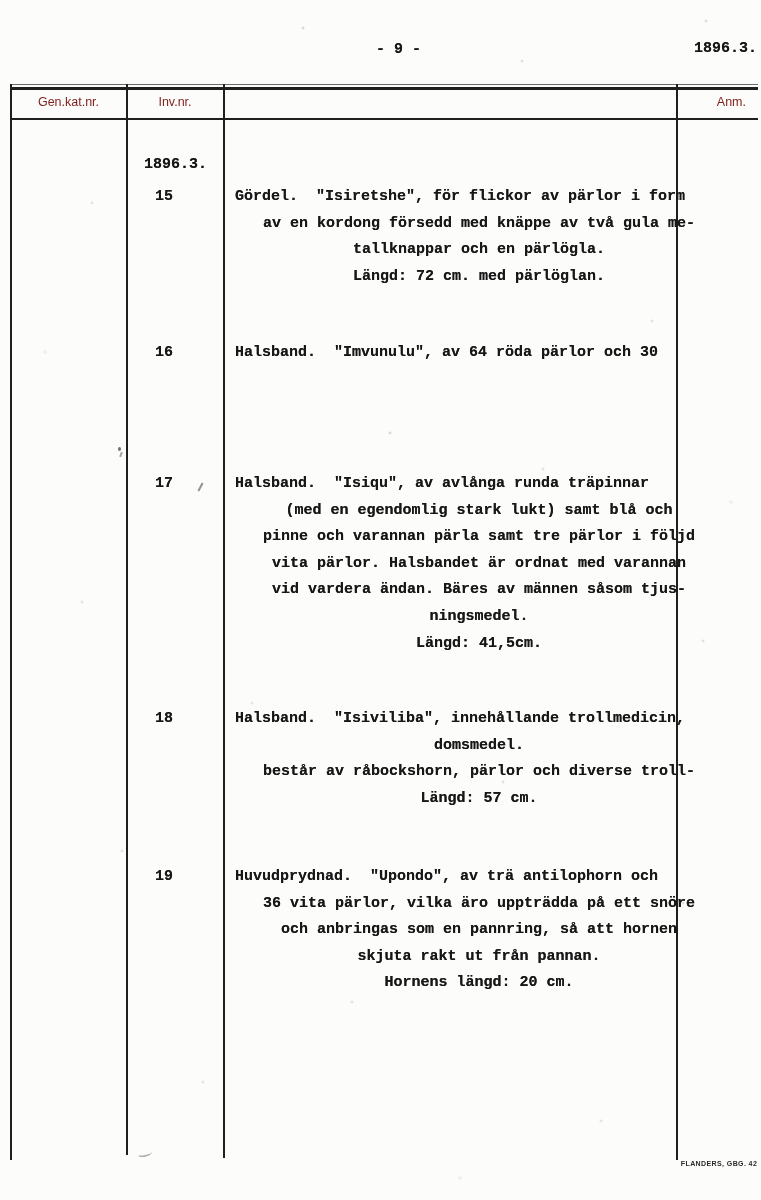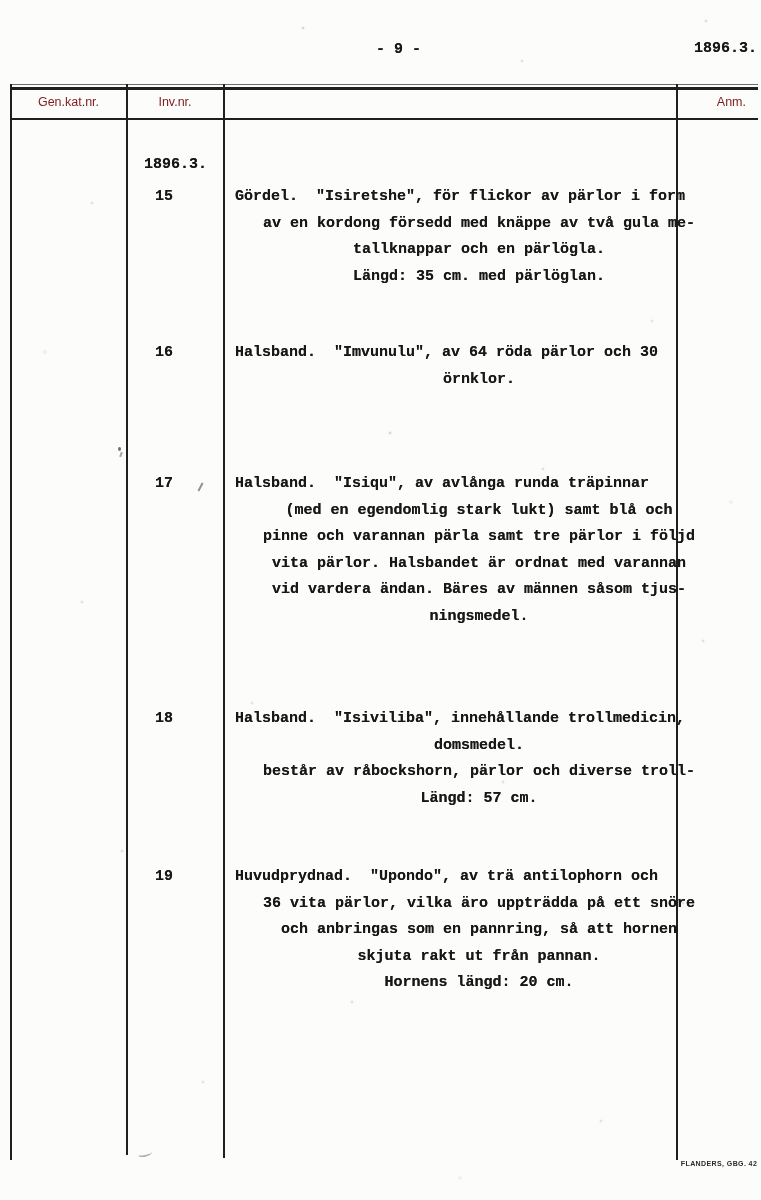--- a/index.html
+++ b/index.html
@@ -90,41 +90,41 @@
   <div class="formlabel" style="left:676px;top:95px;width:70px;text-align:right;">Anm.</div>
 
   <div class="typed" style="position:absolute;left:144px;top:156px;">1896.3.</div>
 
   <div class="entry" style="top:184px;">
     <div class="inv-nr typed">15</div>
     <div class="desc">
       <div class="ln typed">Gördel.  "Isiretshe", för flickor av pärlor i form</div>
       <div class="ln cont typed">av en kordong försedd med knäppe av två gula me-</div>
       <div class="ln cont typed">tallknappar och en pärlögla.</div>
-      <div class="ln cont typed">Längd: 35 cm. med pärlöglan.</div>
+      <div class="ln cont typed">Längd: 72 cm. med pärlöglan.</div>
     </div>
   </div>
 
   <div class="entry" style="top:340px;">
     <div class="inv-nr typed">16</div>
     <div class="desc">
       <div class="ln typed">Halsband.  "Imvunulu", av 64 röda pärlor och 30</div>
-      <div class="ln cont typed">örnklor.</div>
     </div>
   </div>
 
   <div class="entry" style="top:471px;">
     <div class="inv-nr typed">17</div>
     <div class="desc">
       <div class="ln typed">Halsband.  "Isiqu", av avlånga runda träpinnar</div>
       <div class="ln cont typed">(med en egendomlig stark lukt) samt blå och</div>
       <div class="ln cont typed">pinne och varannan pärla samt tre pärlor i följd</div>
       <div class="ln cont typed">vita pärlor. Halsbandet är ordnat med varannan</div>
       <div class="ln cont typed">vid vardera ändan. Bäres av männen såsom tjus-</div>
       <div class="ln cont typed">ningsmedel.</div>
+      <div class="ln cont typed">Längd: 41,5cm.</div>
     </div>
   </div>
 
   <div class="entry" style="top:706px;">
     <div class="inv-nr typed">18</div>
     <div class="desc">
       <div class="ln typed">Halsband.  "Isiviliba", innehållande trollmedicin,</div>
       <div class="ln cont typed">domsmedel.</div>
       <div class="ln cont typed">består av råbockshorn, pärlor och diverse troll-</div>
       <div class="ln cont typed">Längd: 57 cm.</div>

